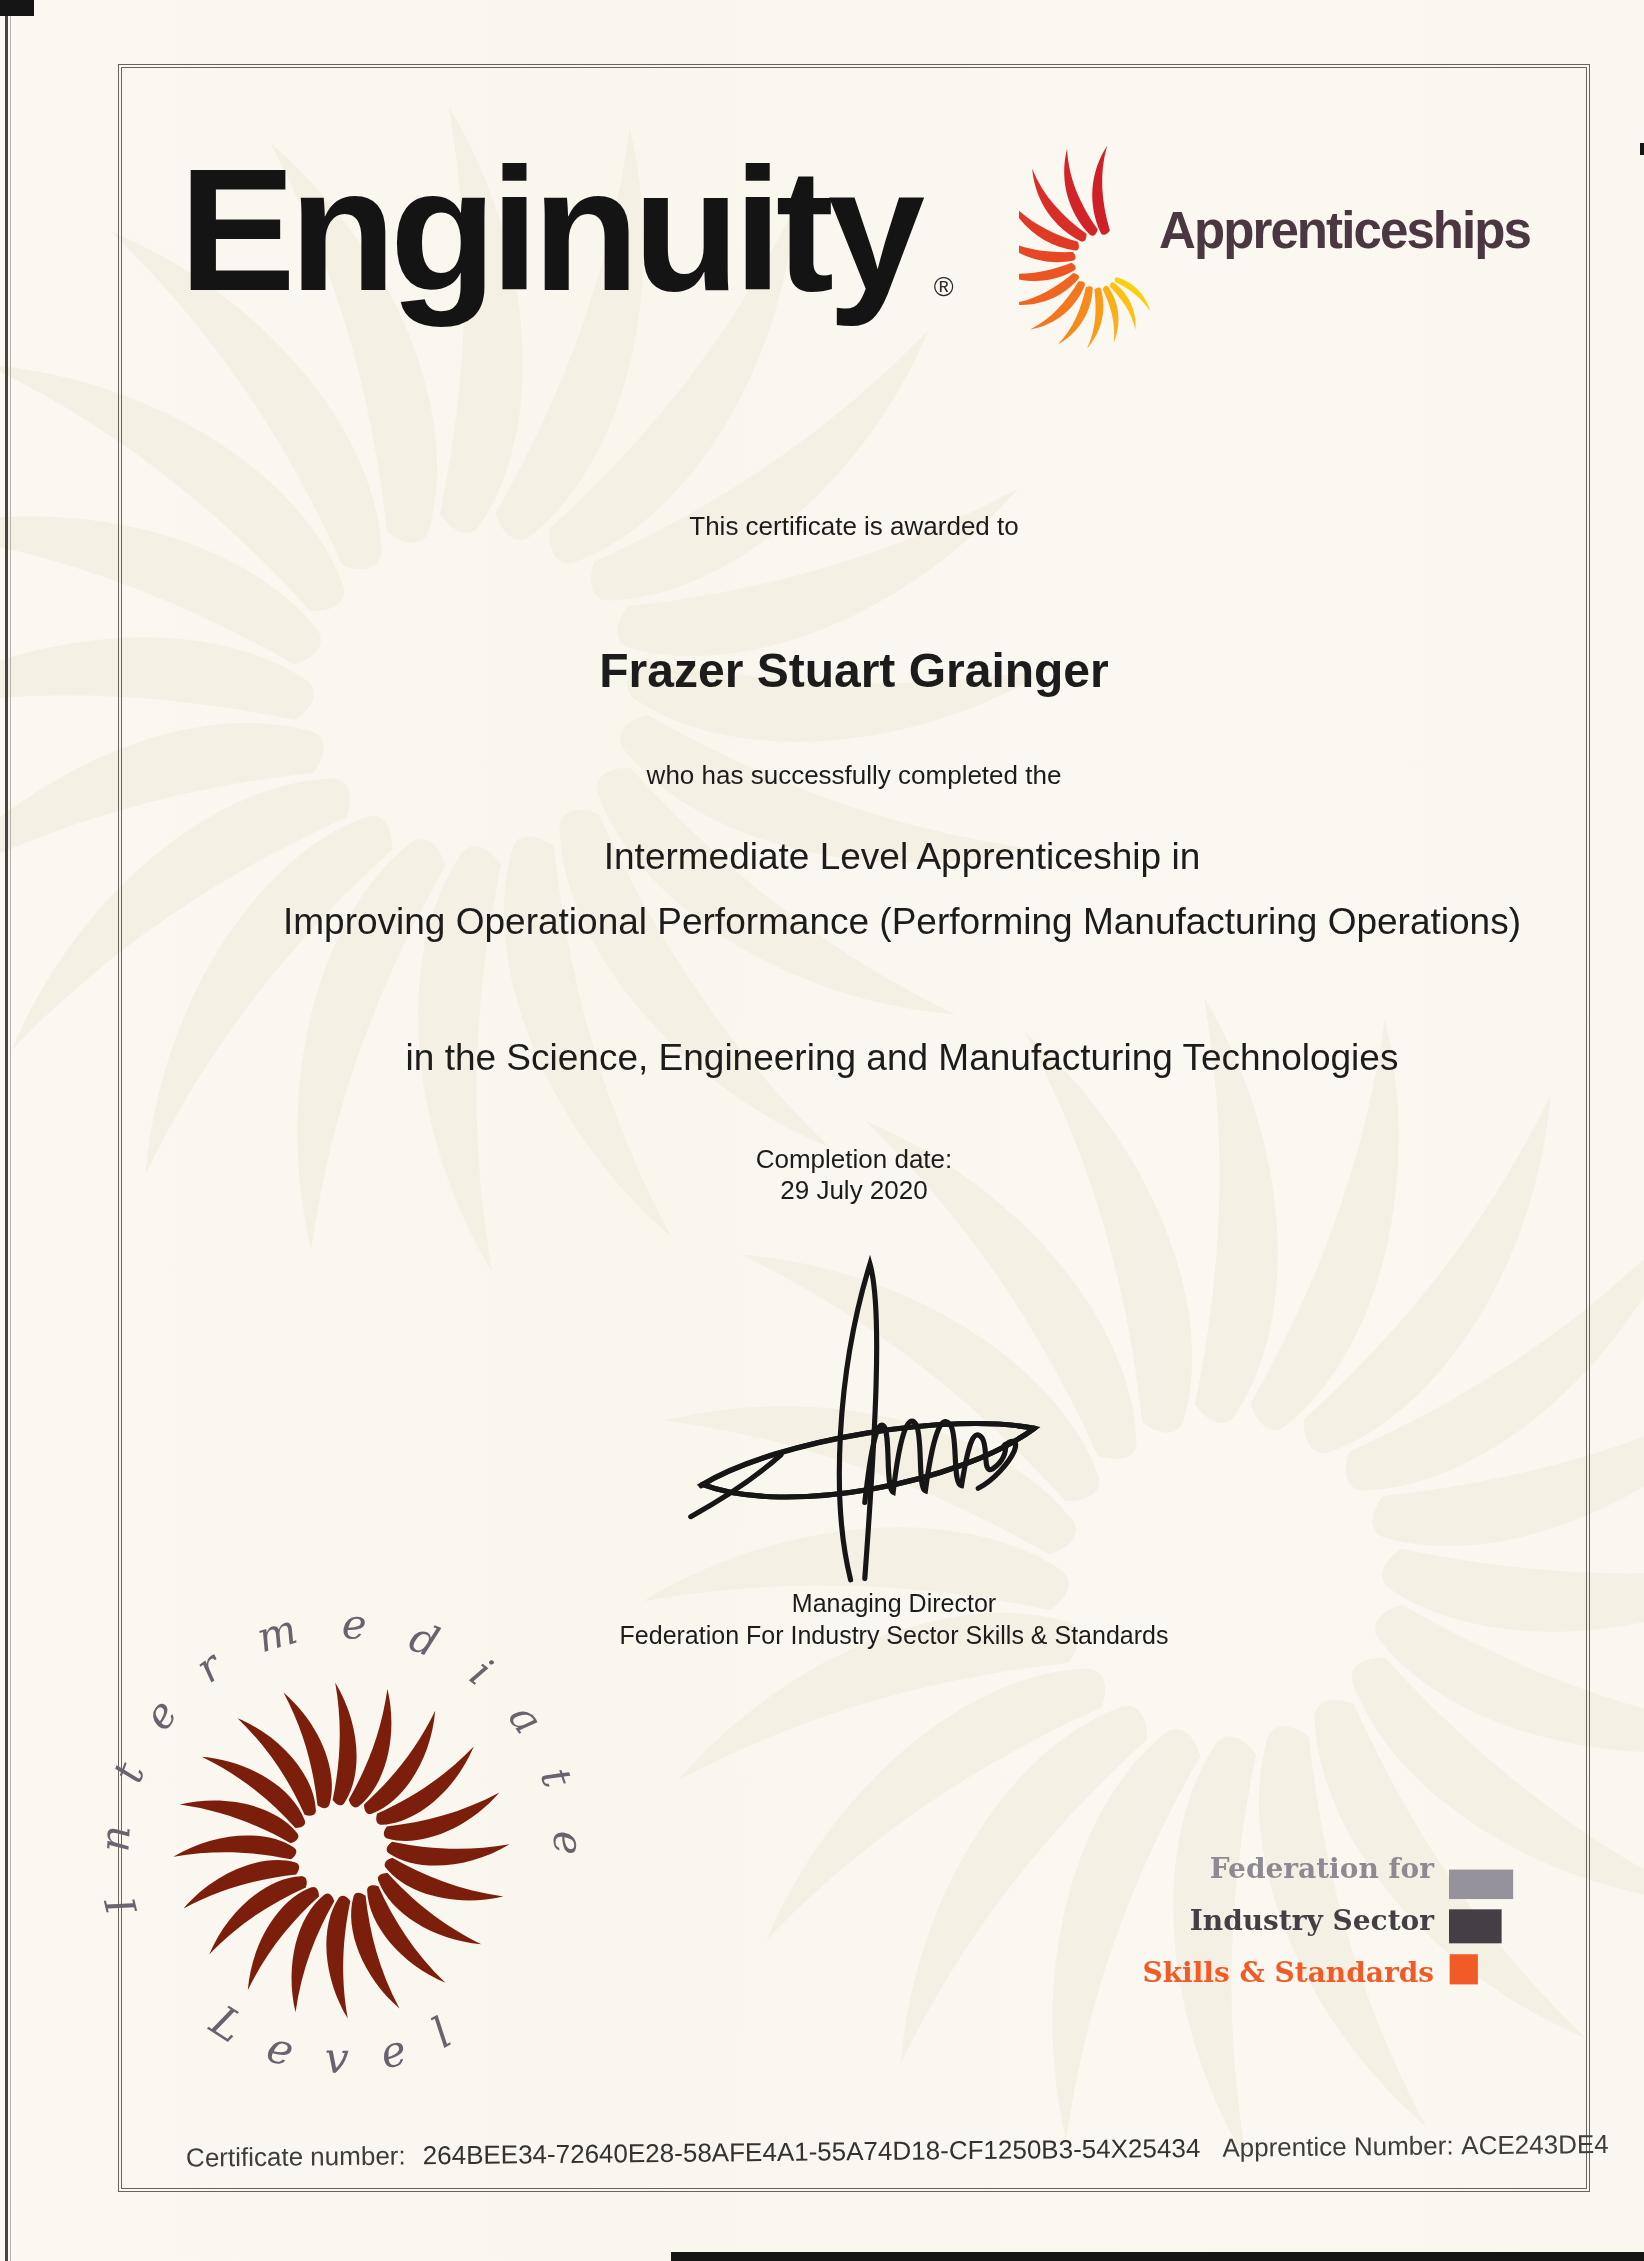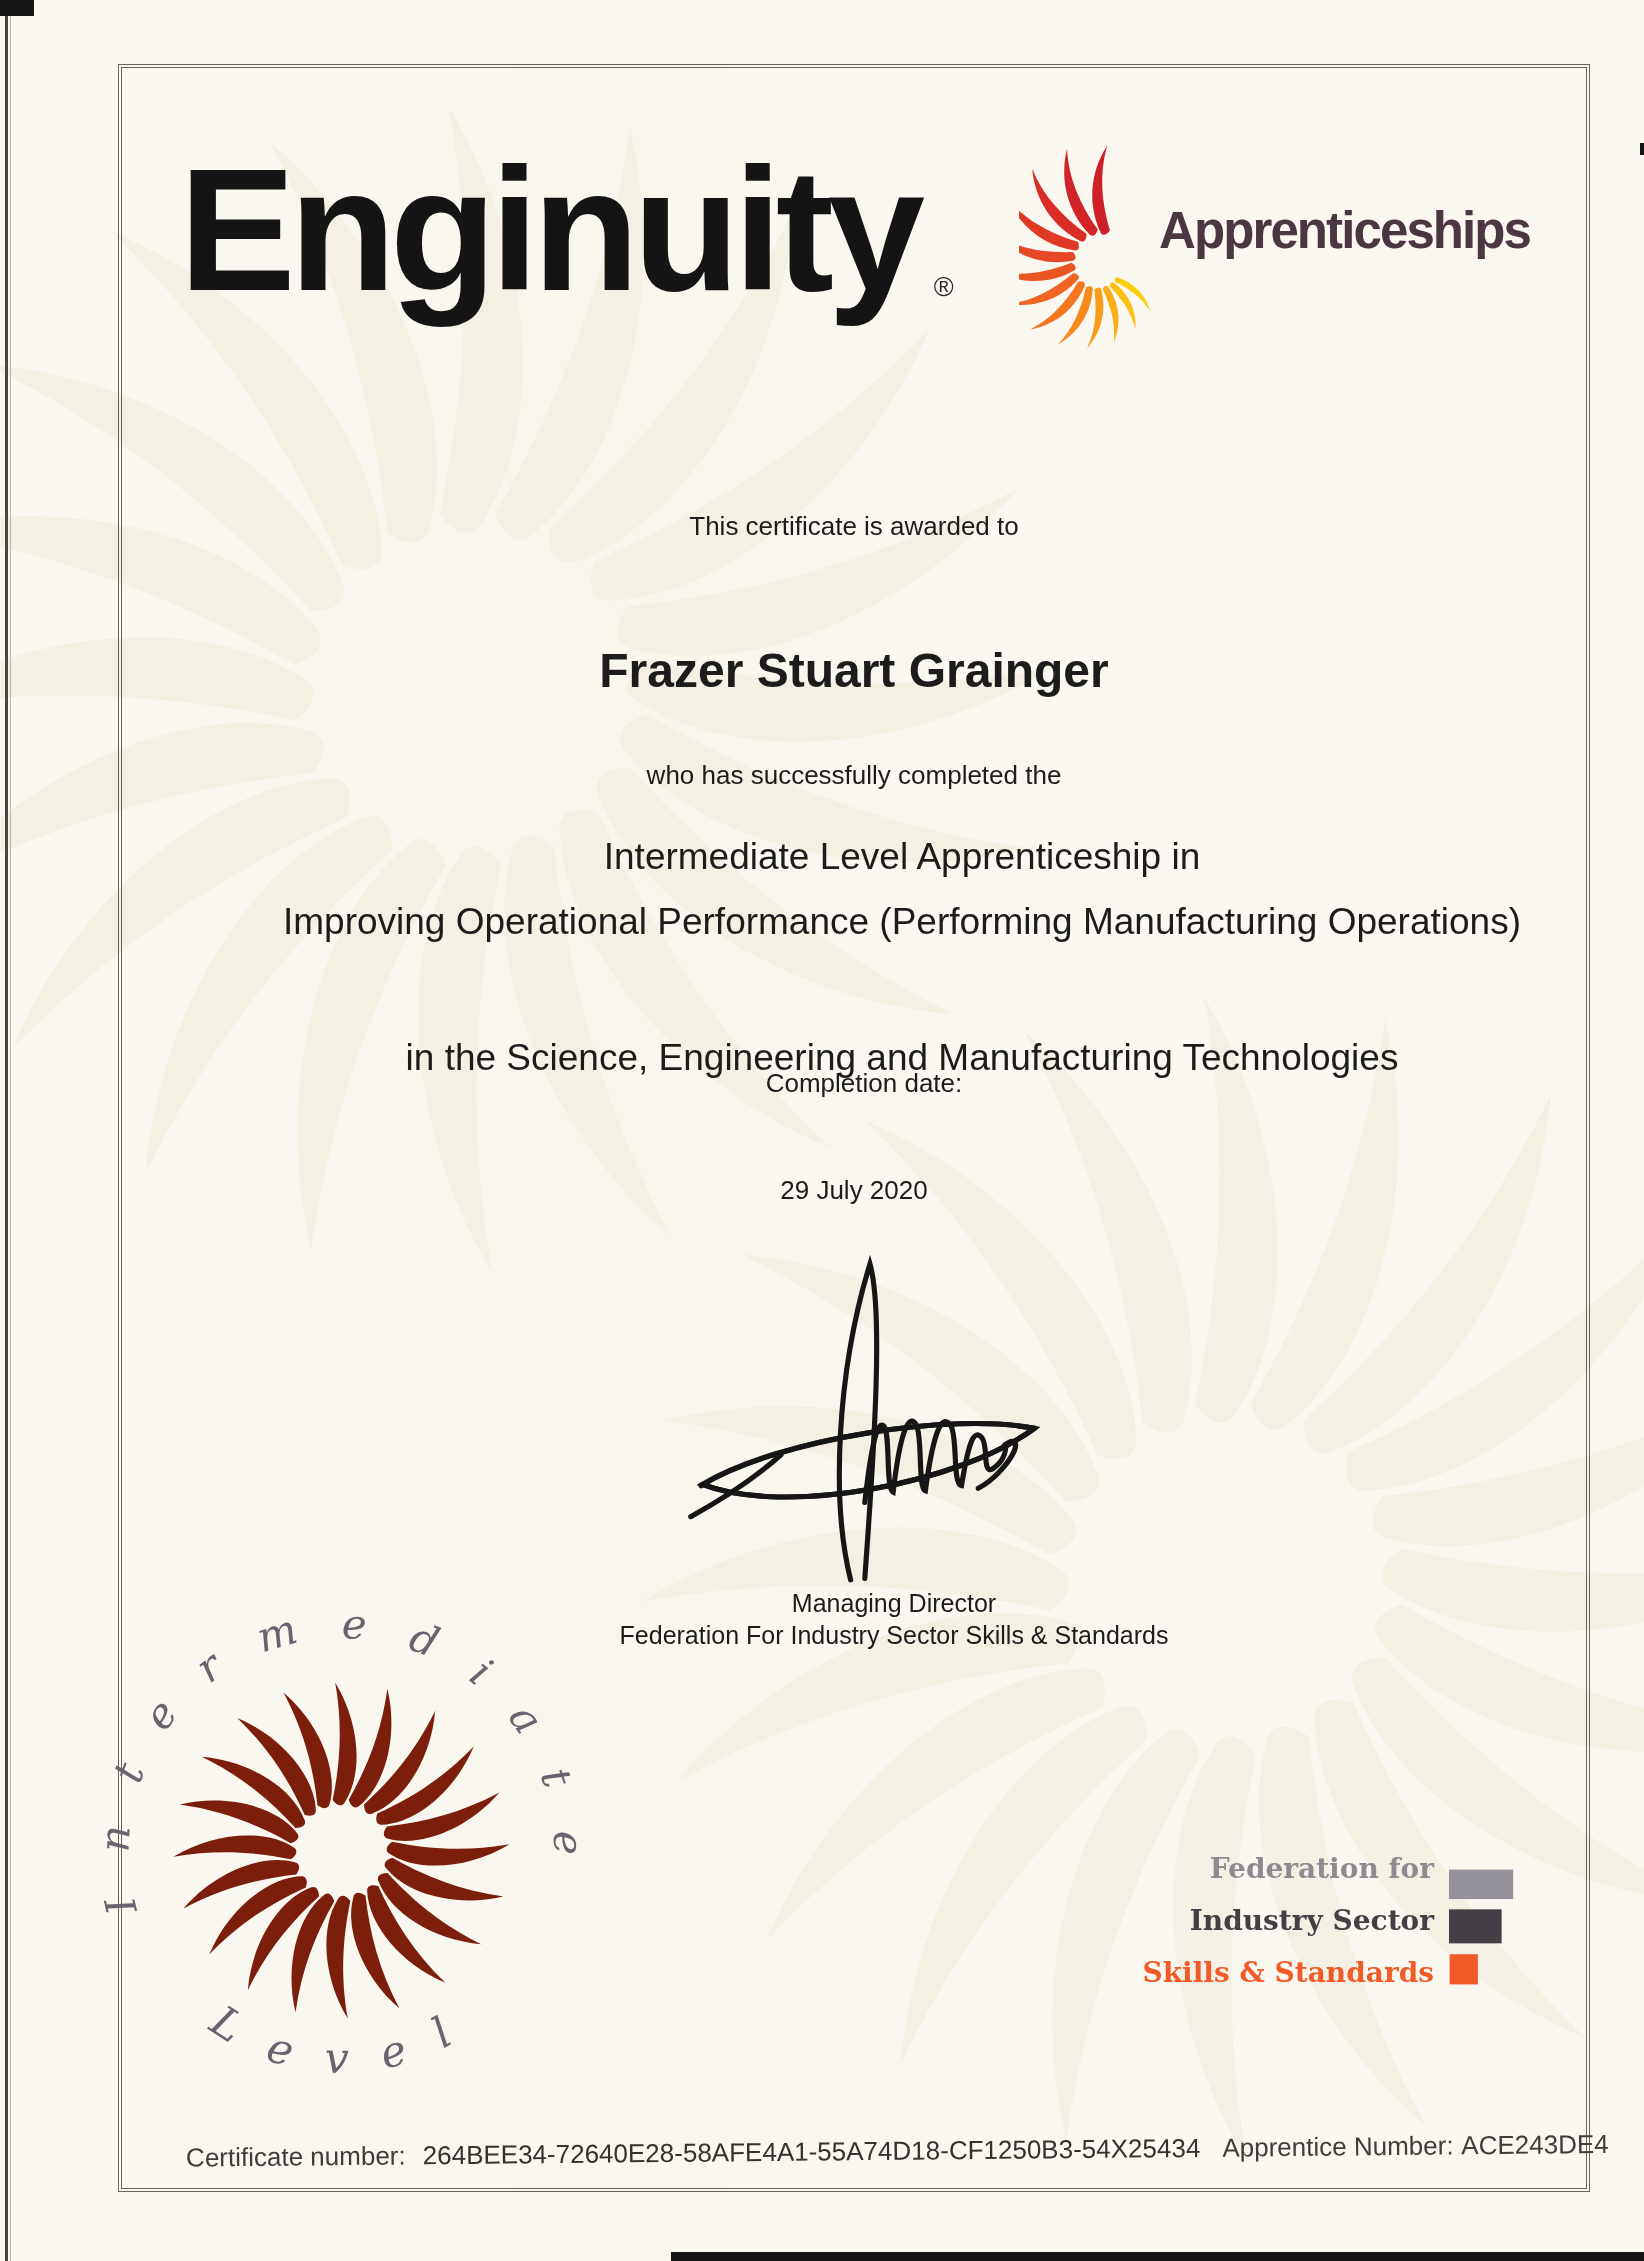--- a/index.html
+++ b/index.html
@@ -130,21 +130,21 @@
       </g>
   </svg>
   <div class="app-word">Apprenticeships</div>
 
   <div class="cline t-name" style="top:643px;">Frazer Stuart Grainger</div>
   <div class="cline t-small" style="top:511px;">This certificate is awarded to</div>
   <div class="cline t-small" style="top:760px;">who has successfully completed the</div>
   <div class="cline t-big" style="top:836px;">Intermediate Level Apprenticeship in</div>
   <div class="cline t-big" style="top:901px;">Improving Operational Performance (Performing Manufacturing Operations)</div>
   <div class="cline t-big" style="top:1037px;">in the Science, Engineering and Manufacturing Technologies</div>
-  <div class="cline t-small" style="top:1068px;margin-left:10px;">Completion date:</div>
+  <div class="cline t-small" style="top:1144px;">Completion date:</div>
   <div class="cline t-small" style="top:1175px;">29 July 2020</div>
 
   <svg class="sig" width="361" height="368" viewBox="0 0 560 570">
     <g fill="none" stroke="#161616" stroke-width="8" stroke-linecap="round">
       <path d="M260 550 C230 430 238 230 290 60 C310 130 298 330 282 548"></path>
       <path d="M28 404 C150 330 420 290 545 315 C430 400 160 452 30 402"></path>
       <path d="M545 315 C430 400 160 452 30 402 C150 330 420 290 545 315"></path>
       <path d="M12 452 C70 420 112 392 152 356"></path>
       <path d="M282 430 C292 340 302 300 312 312 C322 326 314 408 326 414 C338 310 352 292 362 310 C372 330 364 408 376 412 C390 308 404 292 416 312 C426 330 418 402 432 404 C444 330 452 316 464 330 C474 344 464 386 480 378 C496 368 502 352 500 340"></path>
       <path d="M498 342 C512 330 520 334 514 350 C506 368 482 396 458 408"></path>

